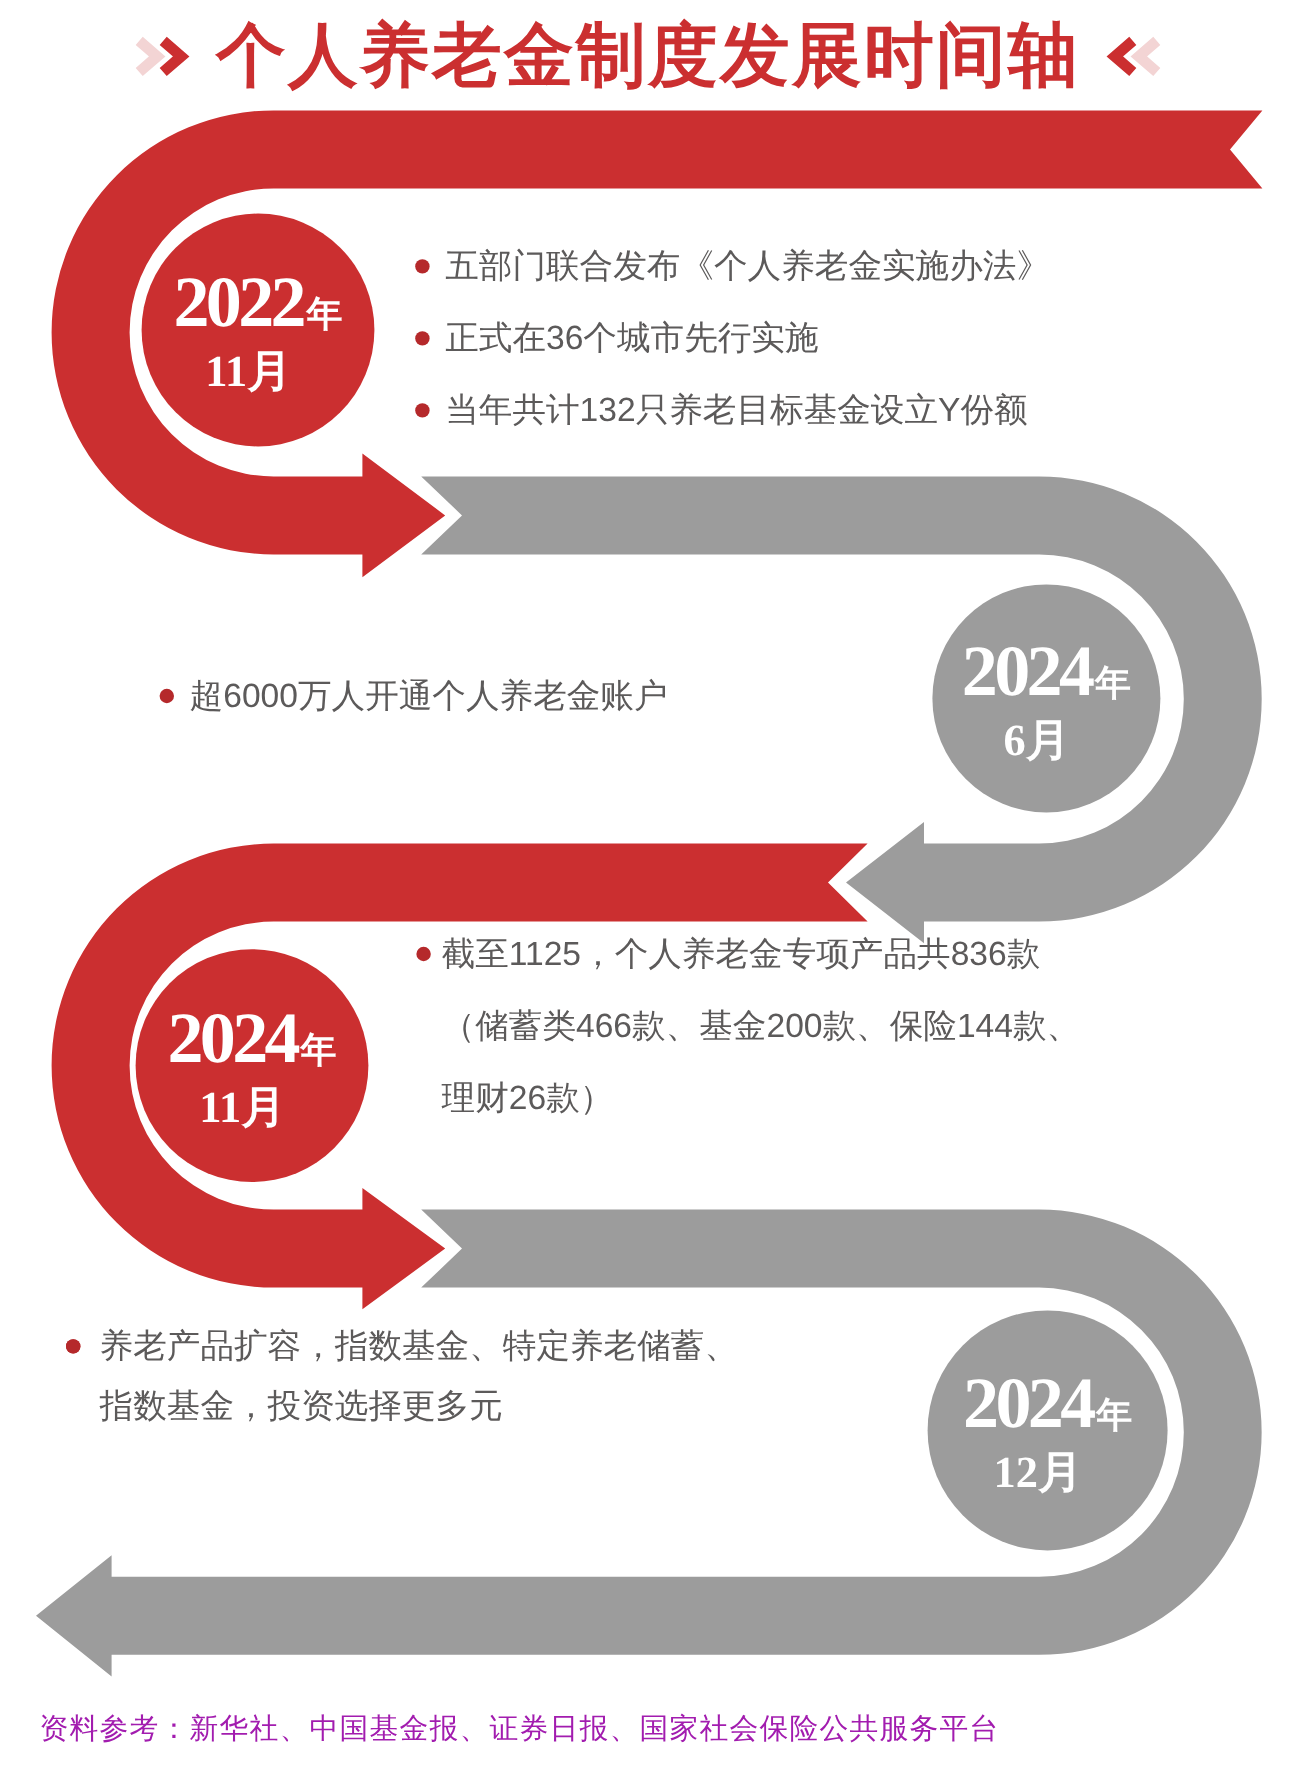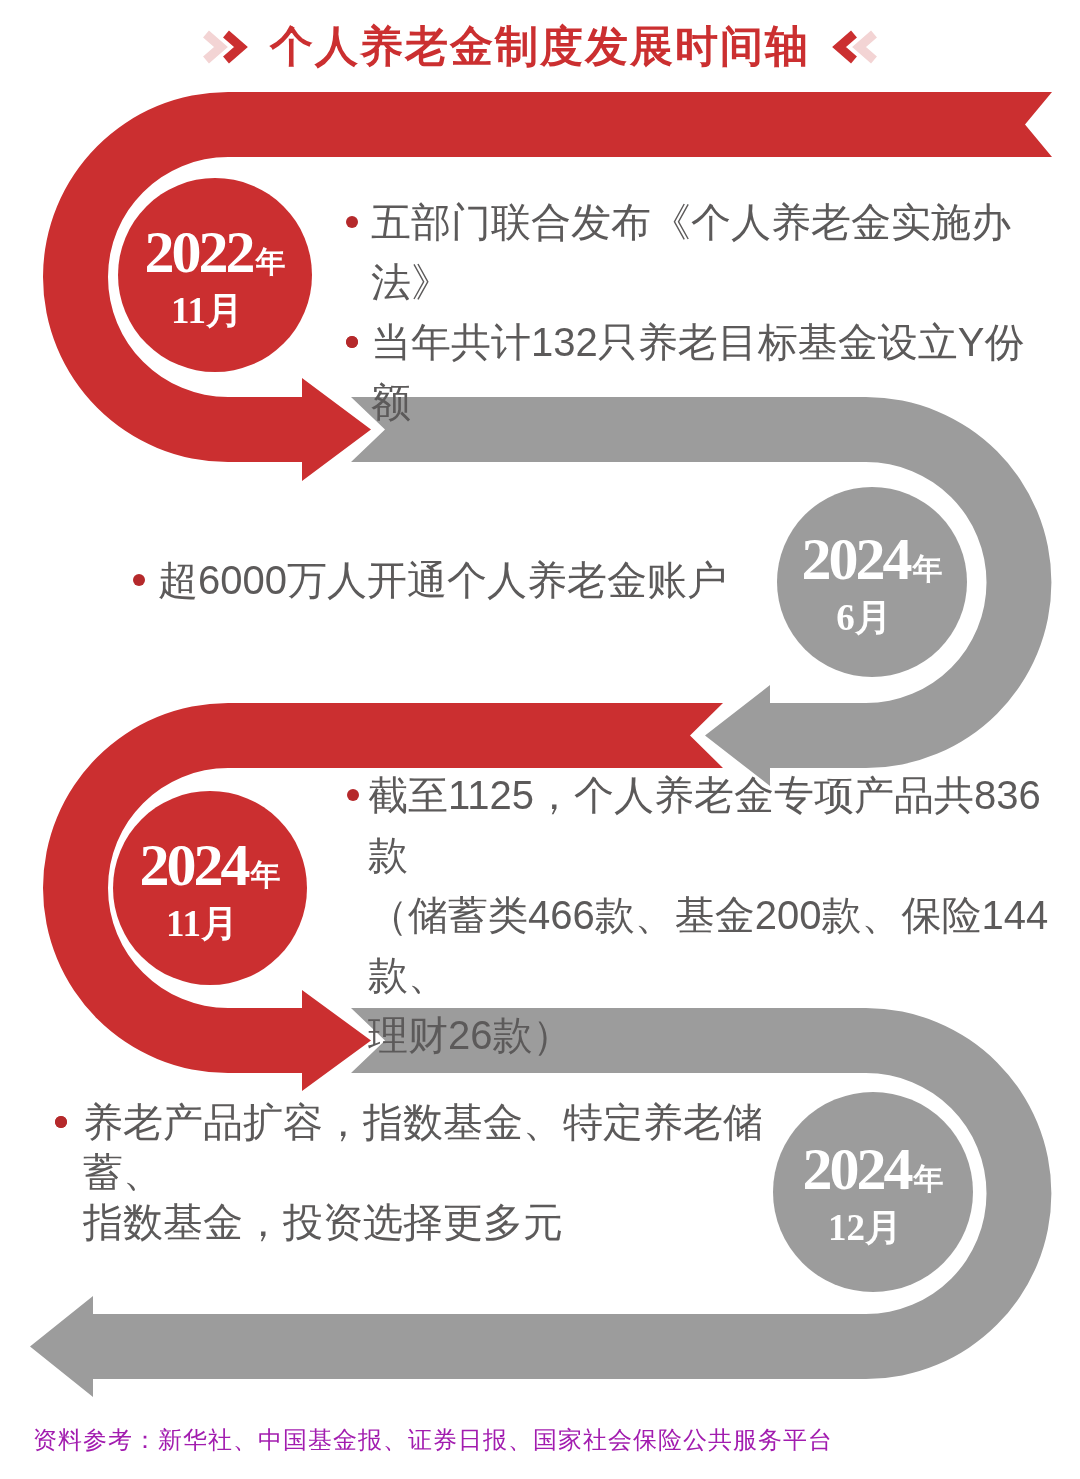--- a/index.html
+++ b/index.html
@@ -7,21 +7,21 @@
     position:relative;width:1080px;height:1479px;margin:0 auto;overflow:hidden;
     background:#ffffff;
     font-family:"Liberation Sans","DejaVu Sans",sans-serif;
   }
   
   .title-row{
     position:absolute;top:16px;left:0;width:1080px;height:62px;
     display:flex;align-items:center;justify-content:center;gap:18px;
   }
   .title-text{
-    font-size:43px;font-weight:700;color:#cb2f30;letter-spacing:2px;white-space:nowrap;
+    font-size:58px;font-weight:700;color:#cb2f30;letter-spacing:2px;white-space:nowrap;
   }
   .chev{display:block;}
   
   .snake{position:absolute;left:0;top:0;}
   
   .date-circle{
     position:absolute;border-radius:50%;color:#ffffff;
     display:flex;flex-direction:column;align-items:center;justify-content:center;
     text-align:center;line-height:1;font-family:Liberation Serif, serif;
   }
@@ -29,21 +29,21 @@
   .date-circle.gray{background:#9c9c9c;}
   .c1{left:118px;top:178px;width:194px;height:194px;}
   .c2{left:777px;top:487px;width:190px;height:190px;}
   .c3{left:113px;top:791px;width:194px;height:194px;}
   .c4{left:773px;top:1092px;width:200px;height:200px;}
   .yr-row{display:flex;align-items:baseline;}
   .yr-num{font-size:60px;font-weight:700;letter-spacing:-3px;}
   .yr-suffix{font-size:30px;font-weight:700;margin-left:3px;}
   .mo{font-size:37px;font-weight:700;margin-top:10px;transform:translateX(-8px);}
   
-  .textblock{position:absolute;color:#5c5a5a;font-size:40px;}
+  .textblock{position:absolute;color:#5c5a5a;font-size:28px;}
   .bullet-item{position:relative;padding-left:25px;}
   .lh60{line-height:60px;}
   .lh50{line-height:50px;}
   .dot{
     position:absolute;left:0;width:12px;height:12px;border-radius:50%;background:#b5292b;
   }
   .lh60 > .dot{top:24px;}
   .lh50 > .dot{top:19px;}
   .btext{white-space:pre-line;}
   .tb1{left:346px;top:192px;width:710px;}
@@ -113,20 +113,21 @@
     <div class="mo">12月</div>
   </div>
 
   <div class="textblock tb1">
     <div class="bullet-item lh60">
       <span class="dot"></span>
       <span class="btext">五部门联合发布《个人养老金实施办法》</span>
     </div>
     <div class="bullet-item lh60">
       <span class="dot"></span>
+      <span class="btext">正式在36个城市先行实施</span>
     </div>
     <div class="bullet-item lh60">
       <span class="dot"></span>
       <span class="btext">当年共计132只养老目标基金设立Y份额</span>
     </div>
   </div>
 
   <div class="textblock tb2">
     <div class="bullet-item lh60">
       <span class="dot"></span>

